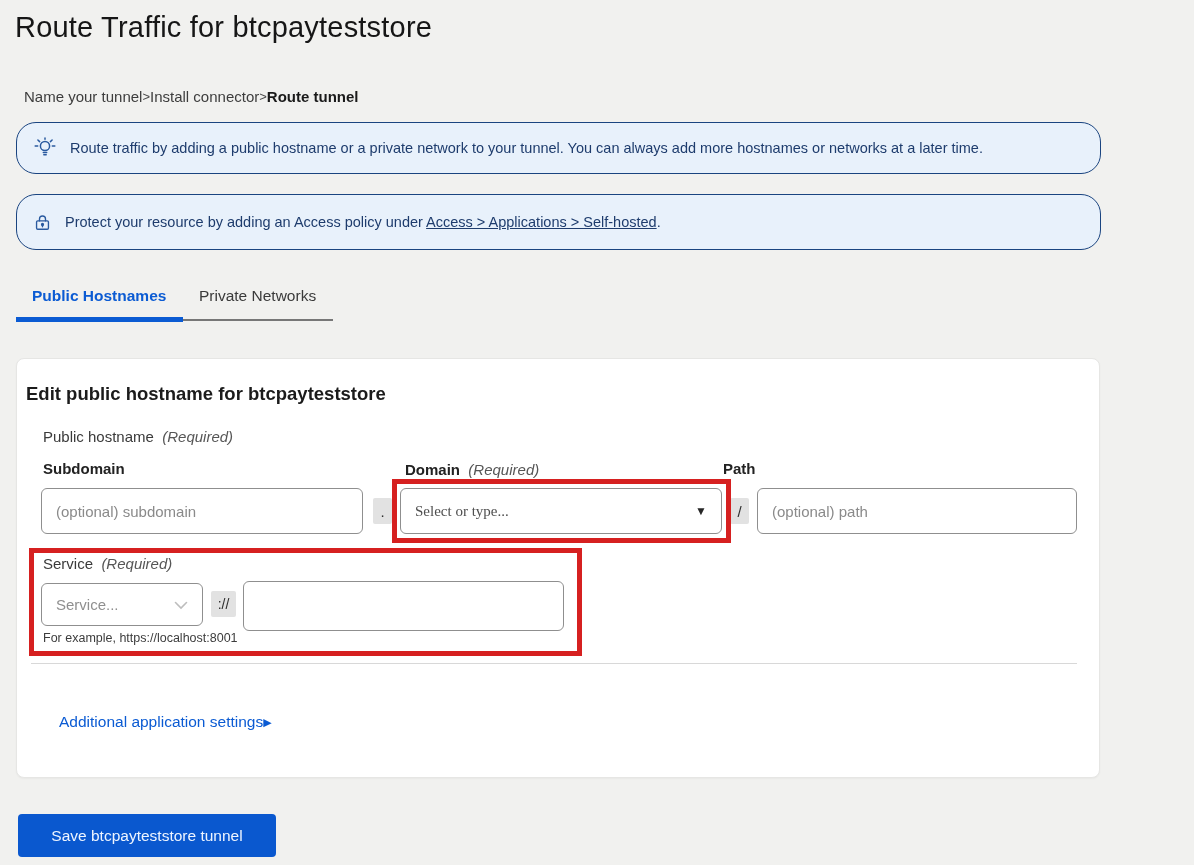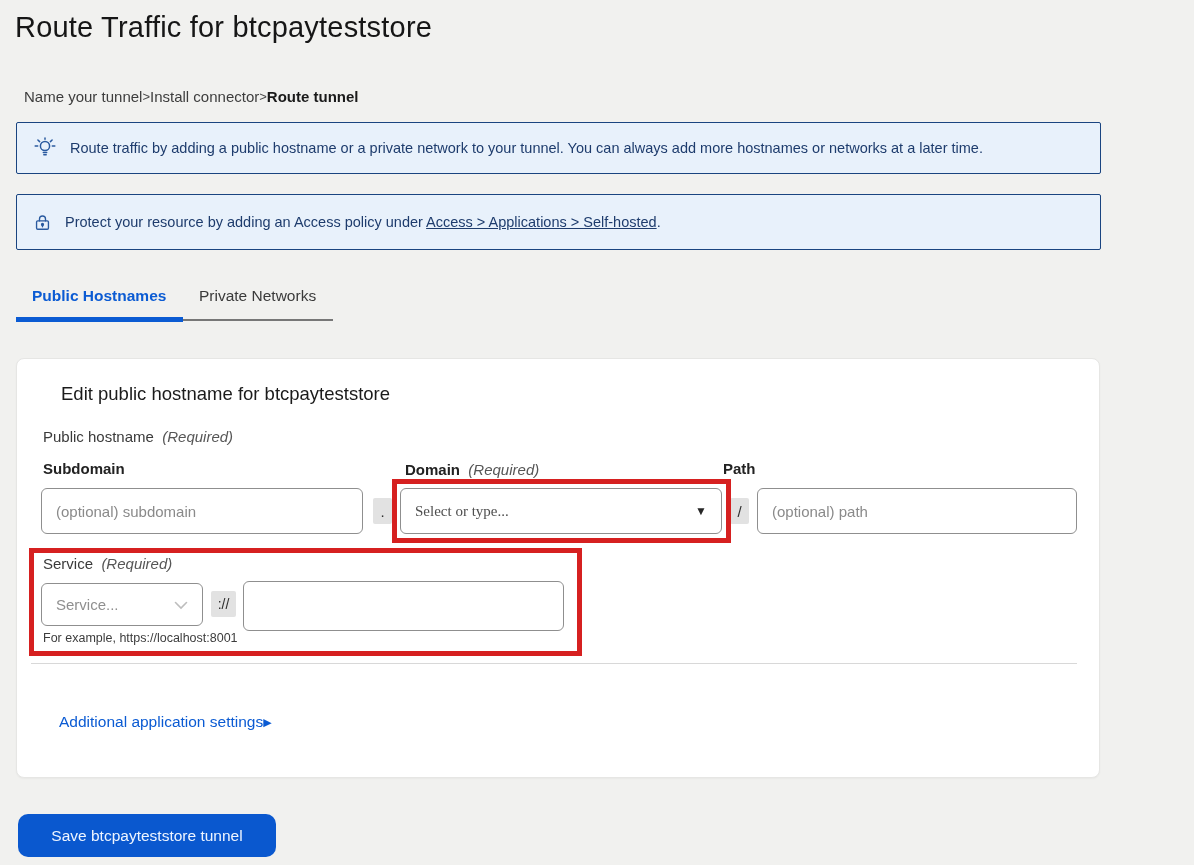--- a/index.html
+++ b/index.html
@@ -22,21 +22,21 @@
     display: flex; align-items: center; 
     font-size: 15px; color: #3d3d3d;
   }
   .breadcrumb .crumb { cursor: default; }
   .breadcrumb .crumb.current { font-weight: 700; color: #1a1a1a; }
   .breadcrumb .sep { color: #4a4a4a; font-size: 13px; }
 
   
   .banner {
     position: absolute; left: 16px; width: 1085px;
-    background: #e8f1fb; border: 1.5px solid #1a4480; border-radius: 2px;
+    background: #e8f1fb; border: 1.5px solid #1a4480; border-radius: 20px;
     display: flex; align-items: center; gap: 13px;
     padding: 0 16px; font-size: 14.5px; color: #1e3c6d;
   }
   .banner-tip { top: 122px; height: 52px; }
   .banner-access { top: 194px; height: 56px; }
   .banner-icon { display: inline-flex; flex: 0 0 auto; }
   .banner-link { color: #1e3c6d; text-decoration: underline; cursor: pointer; }
 
   
   .tab {
@@ -53,22 +53,22 @@
     background: #777;
   }
 
   
   .card {
     position: absolute; left: 16px; top: 358px; width: 1084px; height: 420px;
     background: #ffffff; border: 1px solid #e6e6e4; border-radius: 8px;
     box-shadow: 0 1px 2px rgba(0,0,0,0.04);
   }
   .card-heading {
-    position: absolute; left: 44px; top: 24px;
-    font-size: 18.5px; font-weight: 400; color: #1b1b1b;
+    position: absolute; left: 9px; top: 24px;
+    font-size: 18.5px; font-weight: 700; color: #1b1b1b;
   }
   .req { font-style: italic; color: #565656; font-weight: 400; }
   .group-label {
     position: absolute; font-size: 15px; color: #3a3a3a;
   }
   .lbl-public-hostname { left: 26px; top: 69px; }
   .field-label {
     position: absolute; font-size: 15px; font-weight: 700; color: #222;
   }
   .lbl-subdomain { left: 26px; top: 101px; }
@@ -126,21 +126,21 @@
 
   .settings-link {
     position: absolute; left: 42px; top: 354px;
     font-size: 15.5px; color: #0b5bd3; cursor: pointer;
     display: flex; align-items: center; text-decoration: none;
   }
   .settings-link .arrow { font-size: 11px; }
 
   .save-btn {
     position: absolute; left: 18px; top: 814px; width: 258px; height: 43px;
-    background: #0a58cf; color: #eef5ff; border: none; border-radius: 10px;
+    background: #0a58cf; color: #eef5ff; border: none; border-radius: 4px;
     font-family: "Liberation Sans", sans-serif; font-size: 15.5px; cursor: pointer;
   }
 </style>
 </head>
 <body>
 
 <div class="page">
 
   <h1 class="page-title">Route Traffic for btcpayteststore</h1>
 

